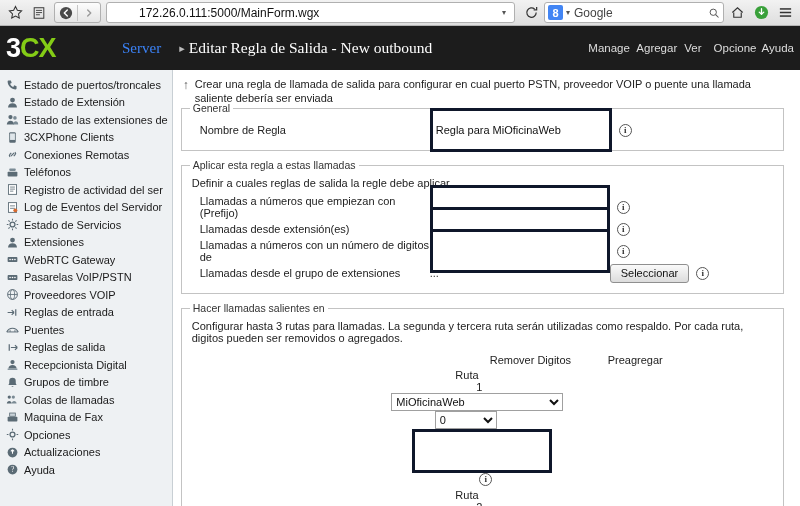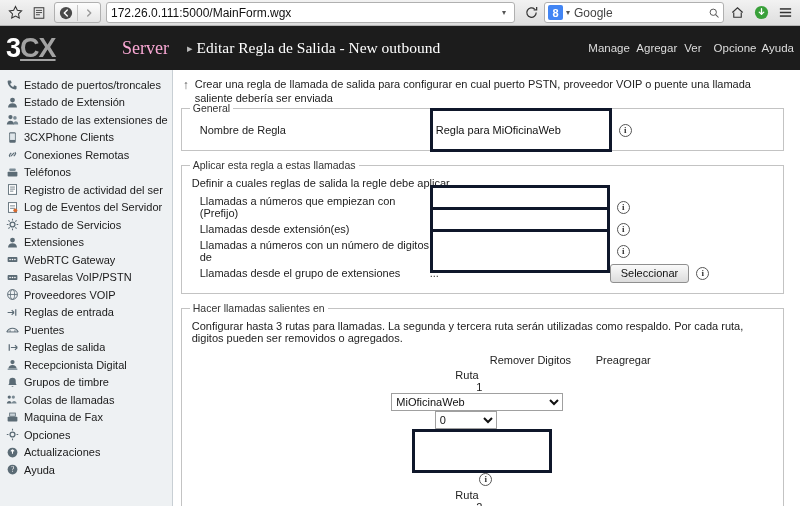--- a/index.html
+++ b/index.html
@@ -44,21 +44,21 @@
     border: 1px solid #b0b0b0;
     border-radius: 3px;
     display: flex; align-items: center;
     padding: 0 4px;
     font-size: 12px;
     color: #111;
     min-width: 0;
   }
   .urlbar .url-text {
     flex: 1 1 auto;
-    overflow: hidden; white-space: nowrap; text-overflow: ellipsis;
+    overflow: hidden; white-space: nowrap; text-overflow: ellipsis; margin-left: 28px;
   }
   .searchbar {
     width: 180px;
     height: 21px;
     background: #fff;
     border: 1px solid #b0b0b0;
     border-radius: 3px;
     display: flex; align-items: center;
     padding: 0 3px;
     font-size: 12px;
@@ -92,24 +92,24 @@
   }
   .logo {
     width: 88px;
     padding-left: 6px;
     font-size: 27px;
     font-weight: bold;
     letter-spacing: -1px;
     color: #fff;
     font-family: "Liberation Sans", sans-serif;
   }
-  .logo .cx { color: #a3a3a3; text-decoration: underline; }
+  .logo .cx { color: #84cc16; }
   .server-label {
-    font-size: 18px;
-    color: #f9a8d4;
+    font-size: 15px;
+    color: #3b82f6;
     padding: 0 18px 0 34px;
     font-family: "Liberation Serif", serif;
   }
   .page-title {
     flex: 1 1 auto;
     font-size: 15.5px;
     color: #ffffff;
     font-family: "Liberation Serif", serif;
     display: flex; align-items: center;
     gap: 4px;
@@ -229,21 +229,21 @@
   }
   .dots { color:#333; font-size: 11px; }
   .routes-head {
     display: flex;
     font-size: 11px;
     color: #222;
     margin-top: 4px;
   }
   .routes-head .sp-ruta { width: 110px; }
   .routes-head .sp-route { width: 190px; }
-  .routes-head .sp-rem { width: 106px; }
+  .routes-head .sp-rem { width: 118px; }
   .route-row {
     display: flex;
     align-items: center;
     margin: 3px 0;
     font-size: 11px;
     color:#222;
     flex-direction:column;
   }
   .route-row .ruta-lbl { width: 90px; padding-left: 18px; }
   .route-row .ruta-num { width: 20px; text-align: right; padding-right: 10px;}

